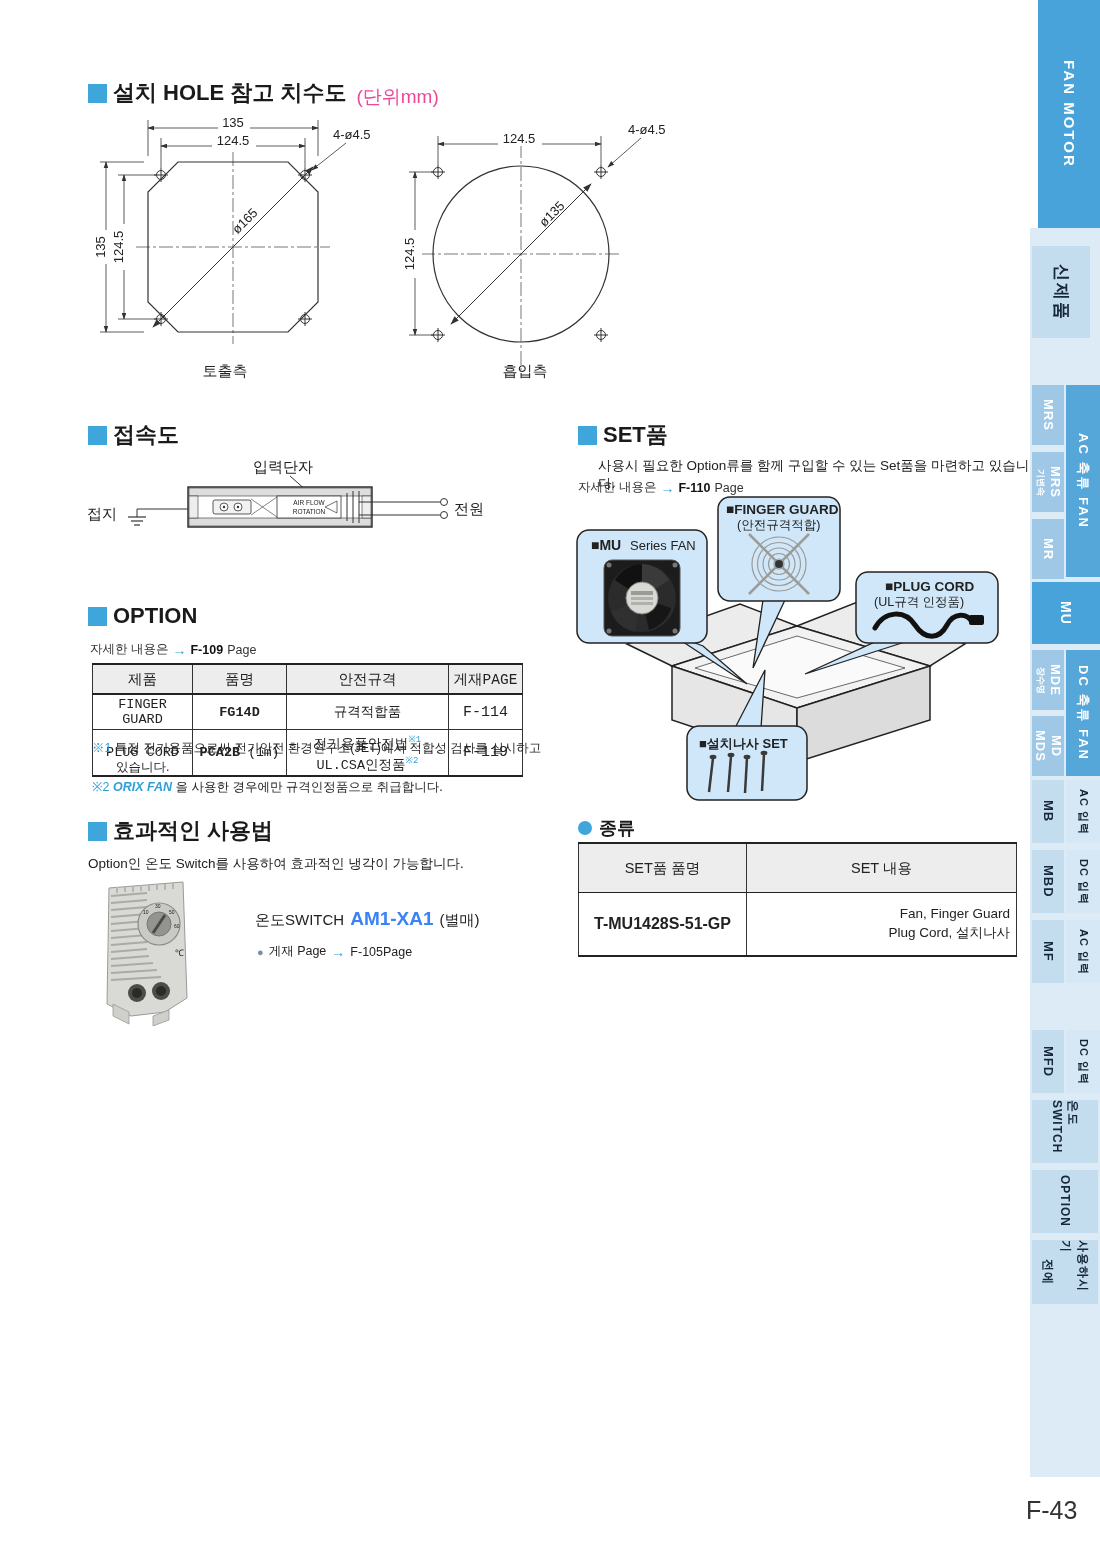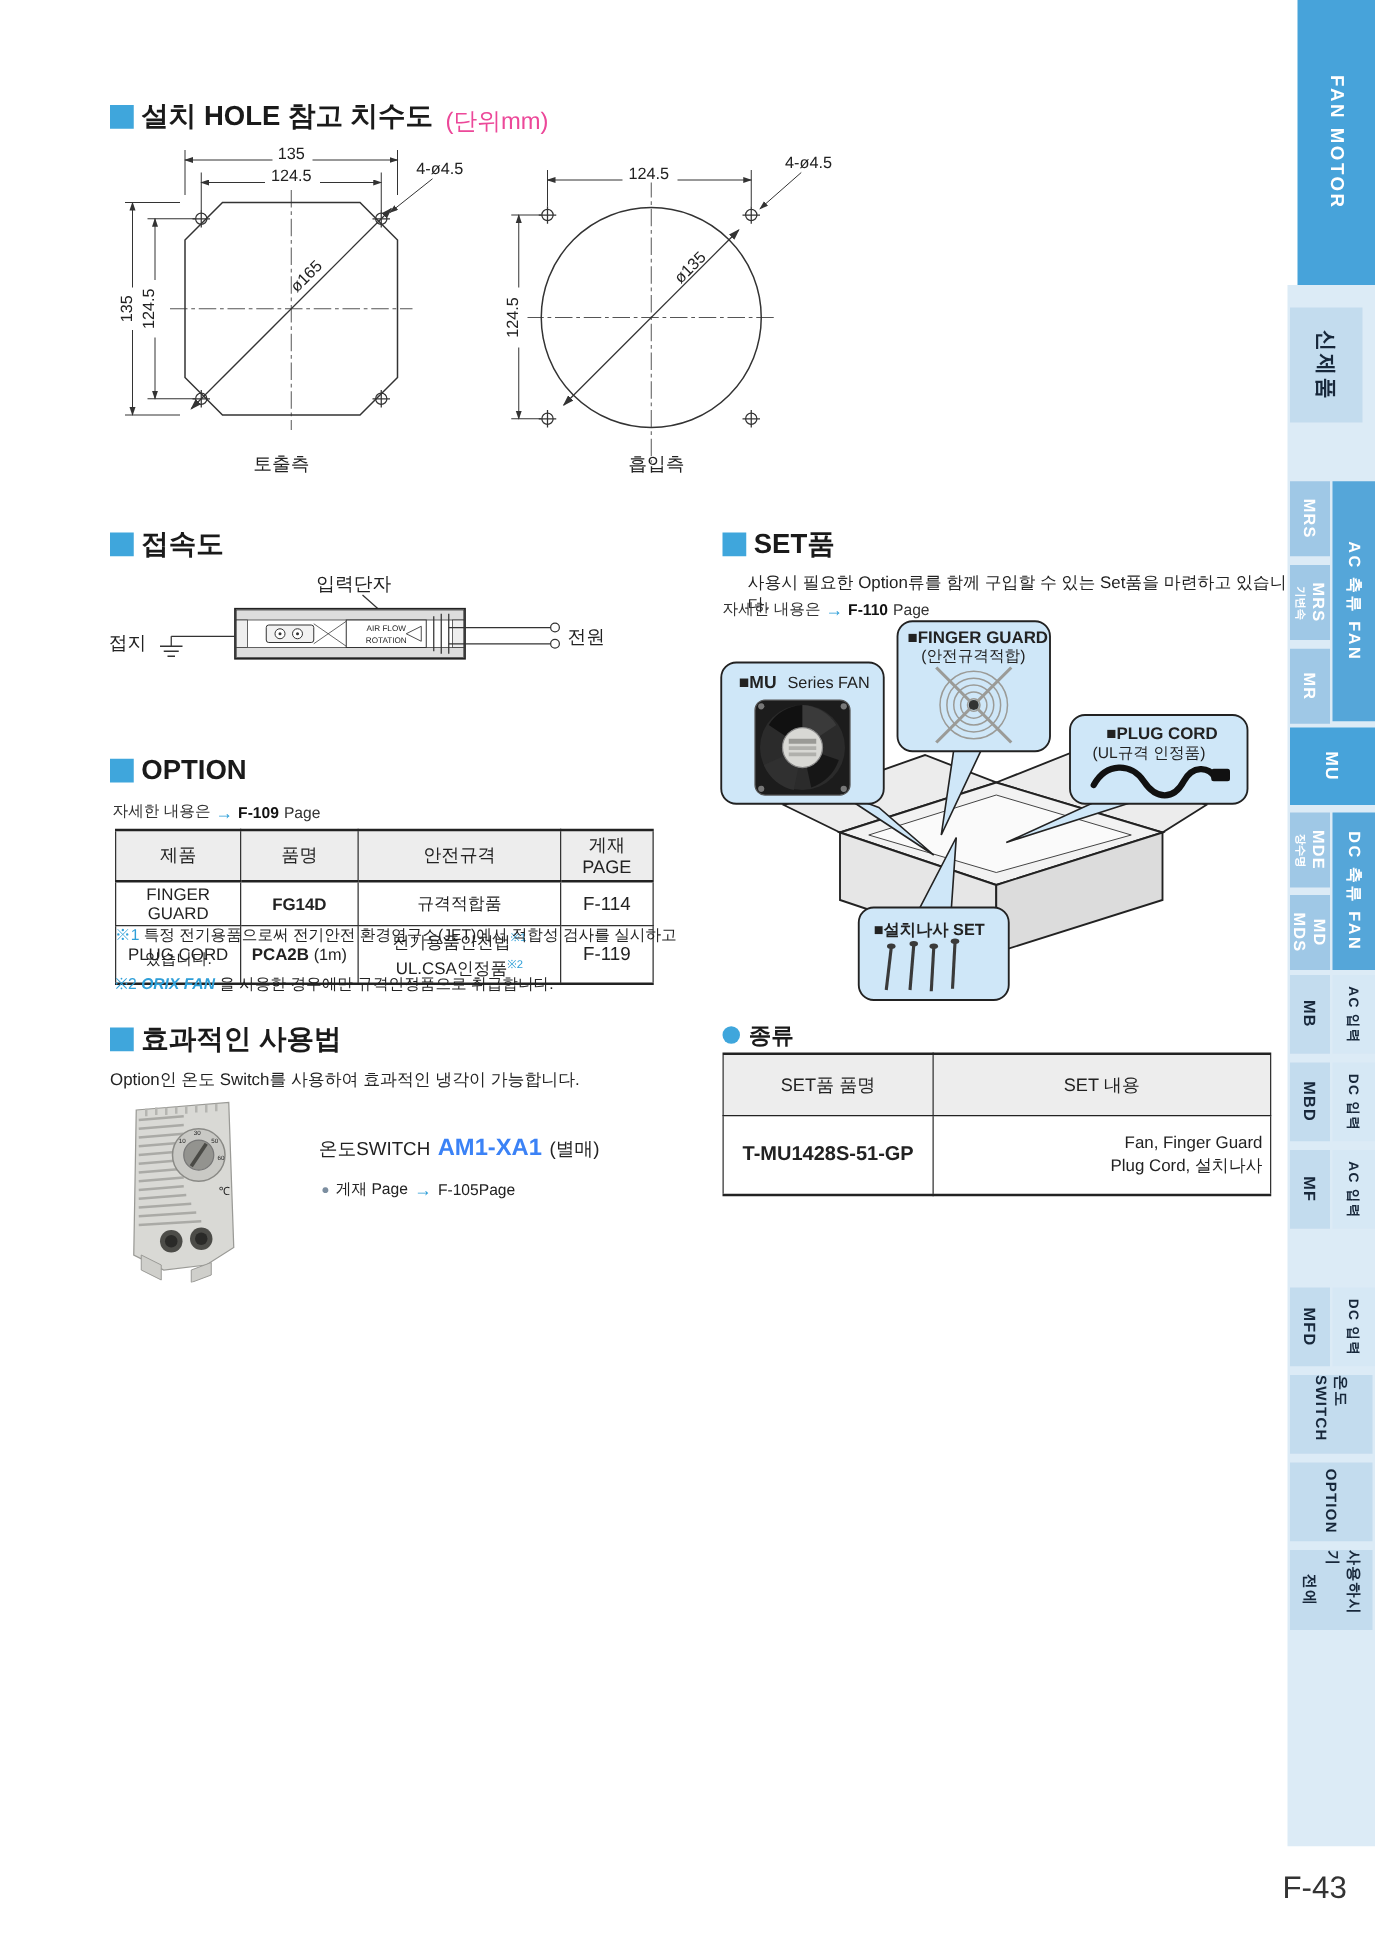--- a/index.html
+++ b/index.html
@@ -13,21 +13,21 @@
   .sec-sq{width:19px;height:19px;background:#3fa6dc;flex:0 0 auto;}
   .sec-t{font-size:22px;font-weight:bold;color:#1a1a1a;letter-spacing:0px;}
   .sec-unit{font-size:19px;color:#ec4899;margin-left:4px;margin-top:8px;}
   
   .caption{font-size:15px;color:#222;text-align:center;width:100px;}
   .moreline{font-size:12.5px;color:#333;display:flex;align-items:center;gap:4px;}
   .arrow{color:#2f9fd8;font-weight:bold;font-size:14px;}
   .pbold{font-weight:bold;color:#111;}
   
   table.opt{border-collapse:collapse;width:430px;table-layout:fixed;}
-  table.opt th,table.opt td{border:1px solid #333;text-align:center;vertical-align:middle;padding:2px 3px;}
+  table.opt th,table.opt td{border:1px solid #333;text-align:center;vertical-align:middle;padding:2px 3px;font-family:Liberation Mono, monospace;}
   table.opt{border-top:2.5px solid #222;border-bottom:2.5px solid #222;}
   table.opt th{background:#ededed;font-weight:normal;font-size:14.5px;height:24px;border-bottom:2px solid #222;}
   table.opt td{font-size:13.5px;}
   td.model{font-weight:bold;font-size:15px;}
   td.model .mnote{font-weight:normal;font-size:13px;}
   sup.blue{color:#2f9fd8;font-size:9px;}
   .notes{font-size:12.5px;line-height:1.55;color:#222;width:452px;}
   .notes .row{padding-left:24px;text-indent:-24px;}
   .nmark{color:#2f9fd8;}
   .brand{color:#2f9fd8;font-weight:bold;font-style:italic;}

